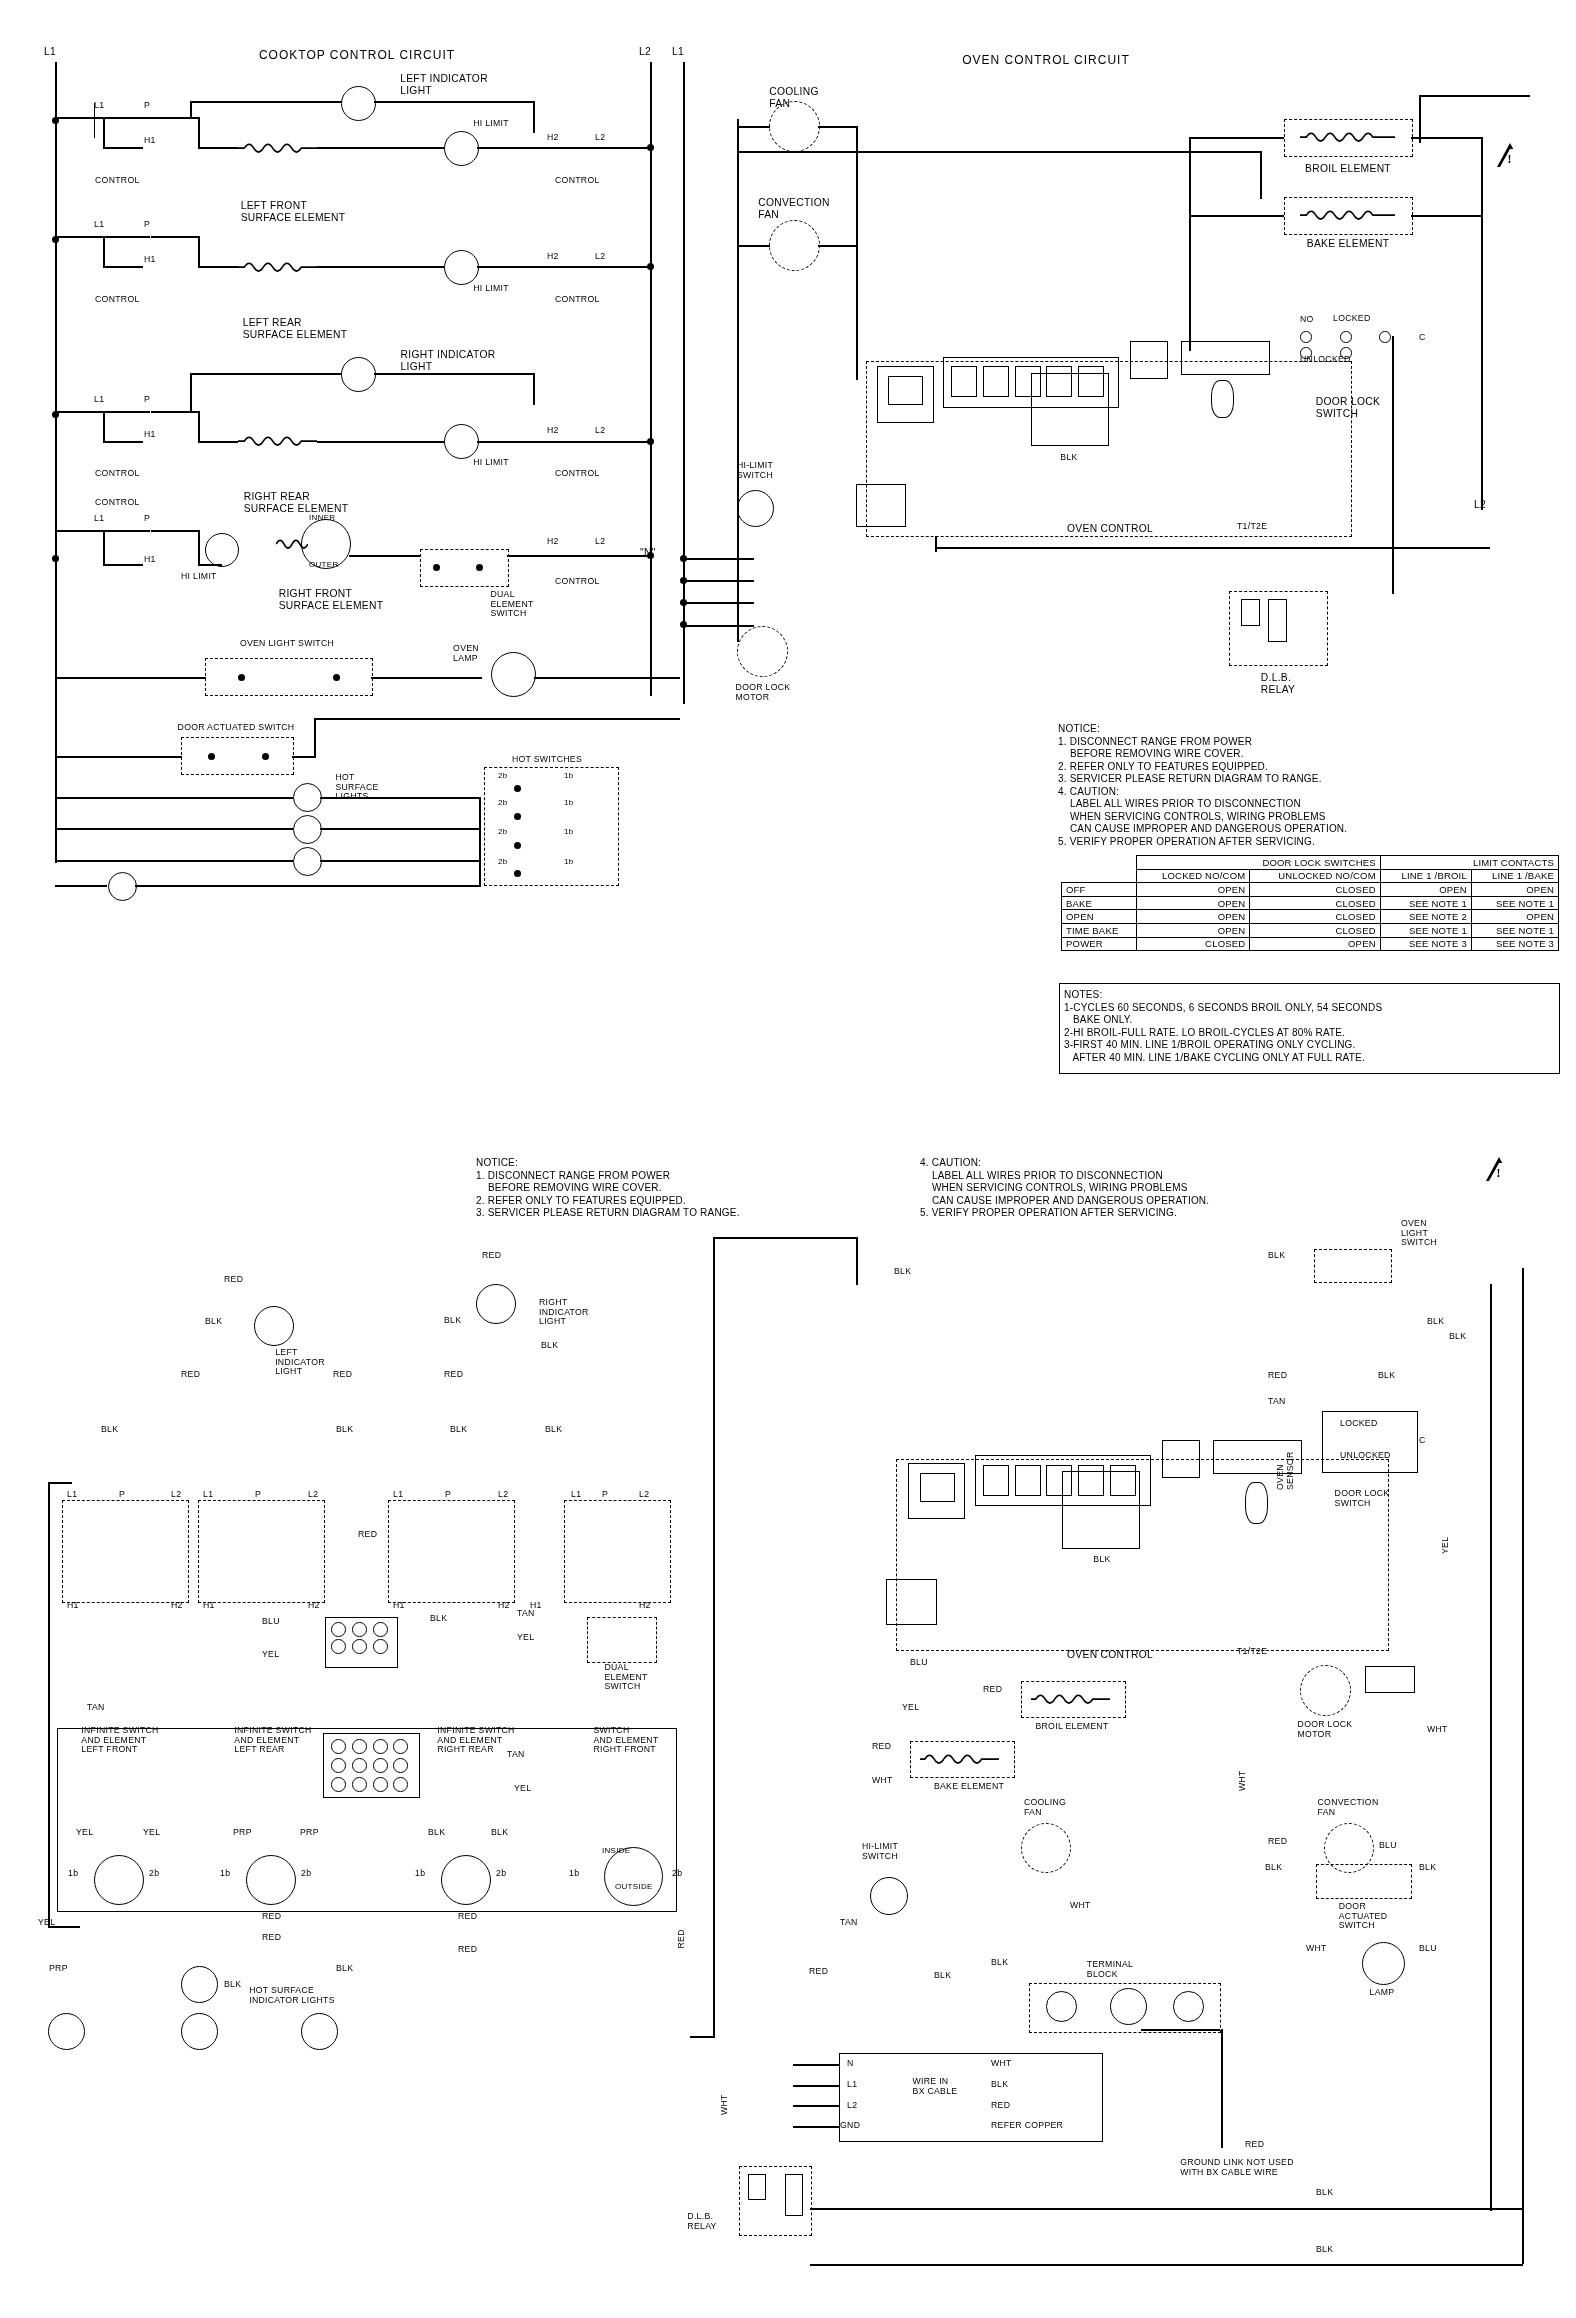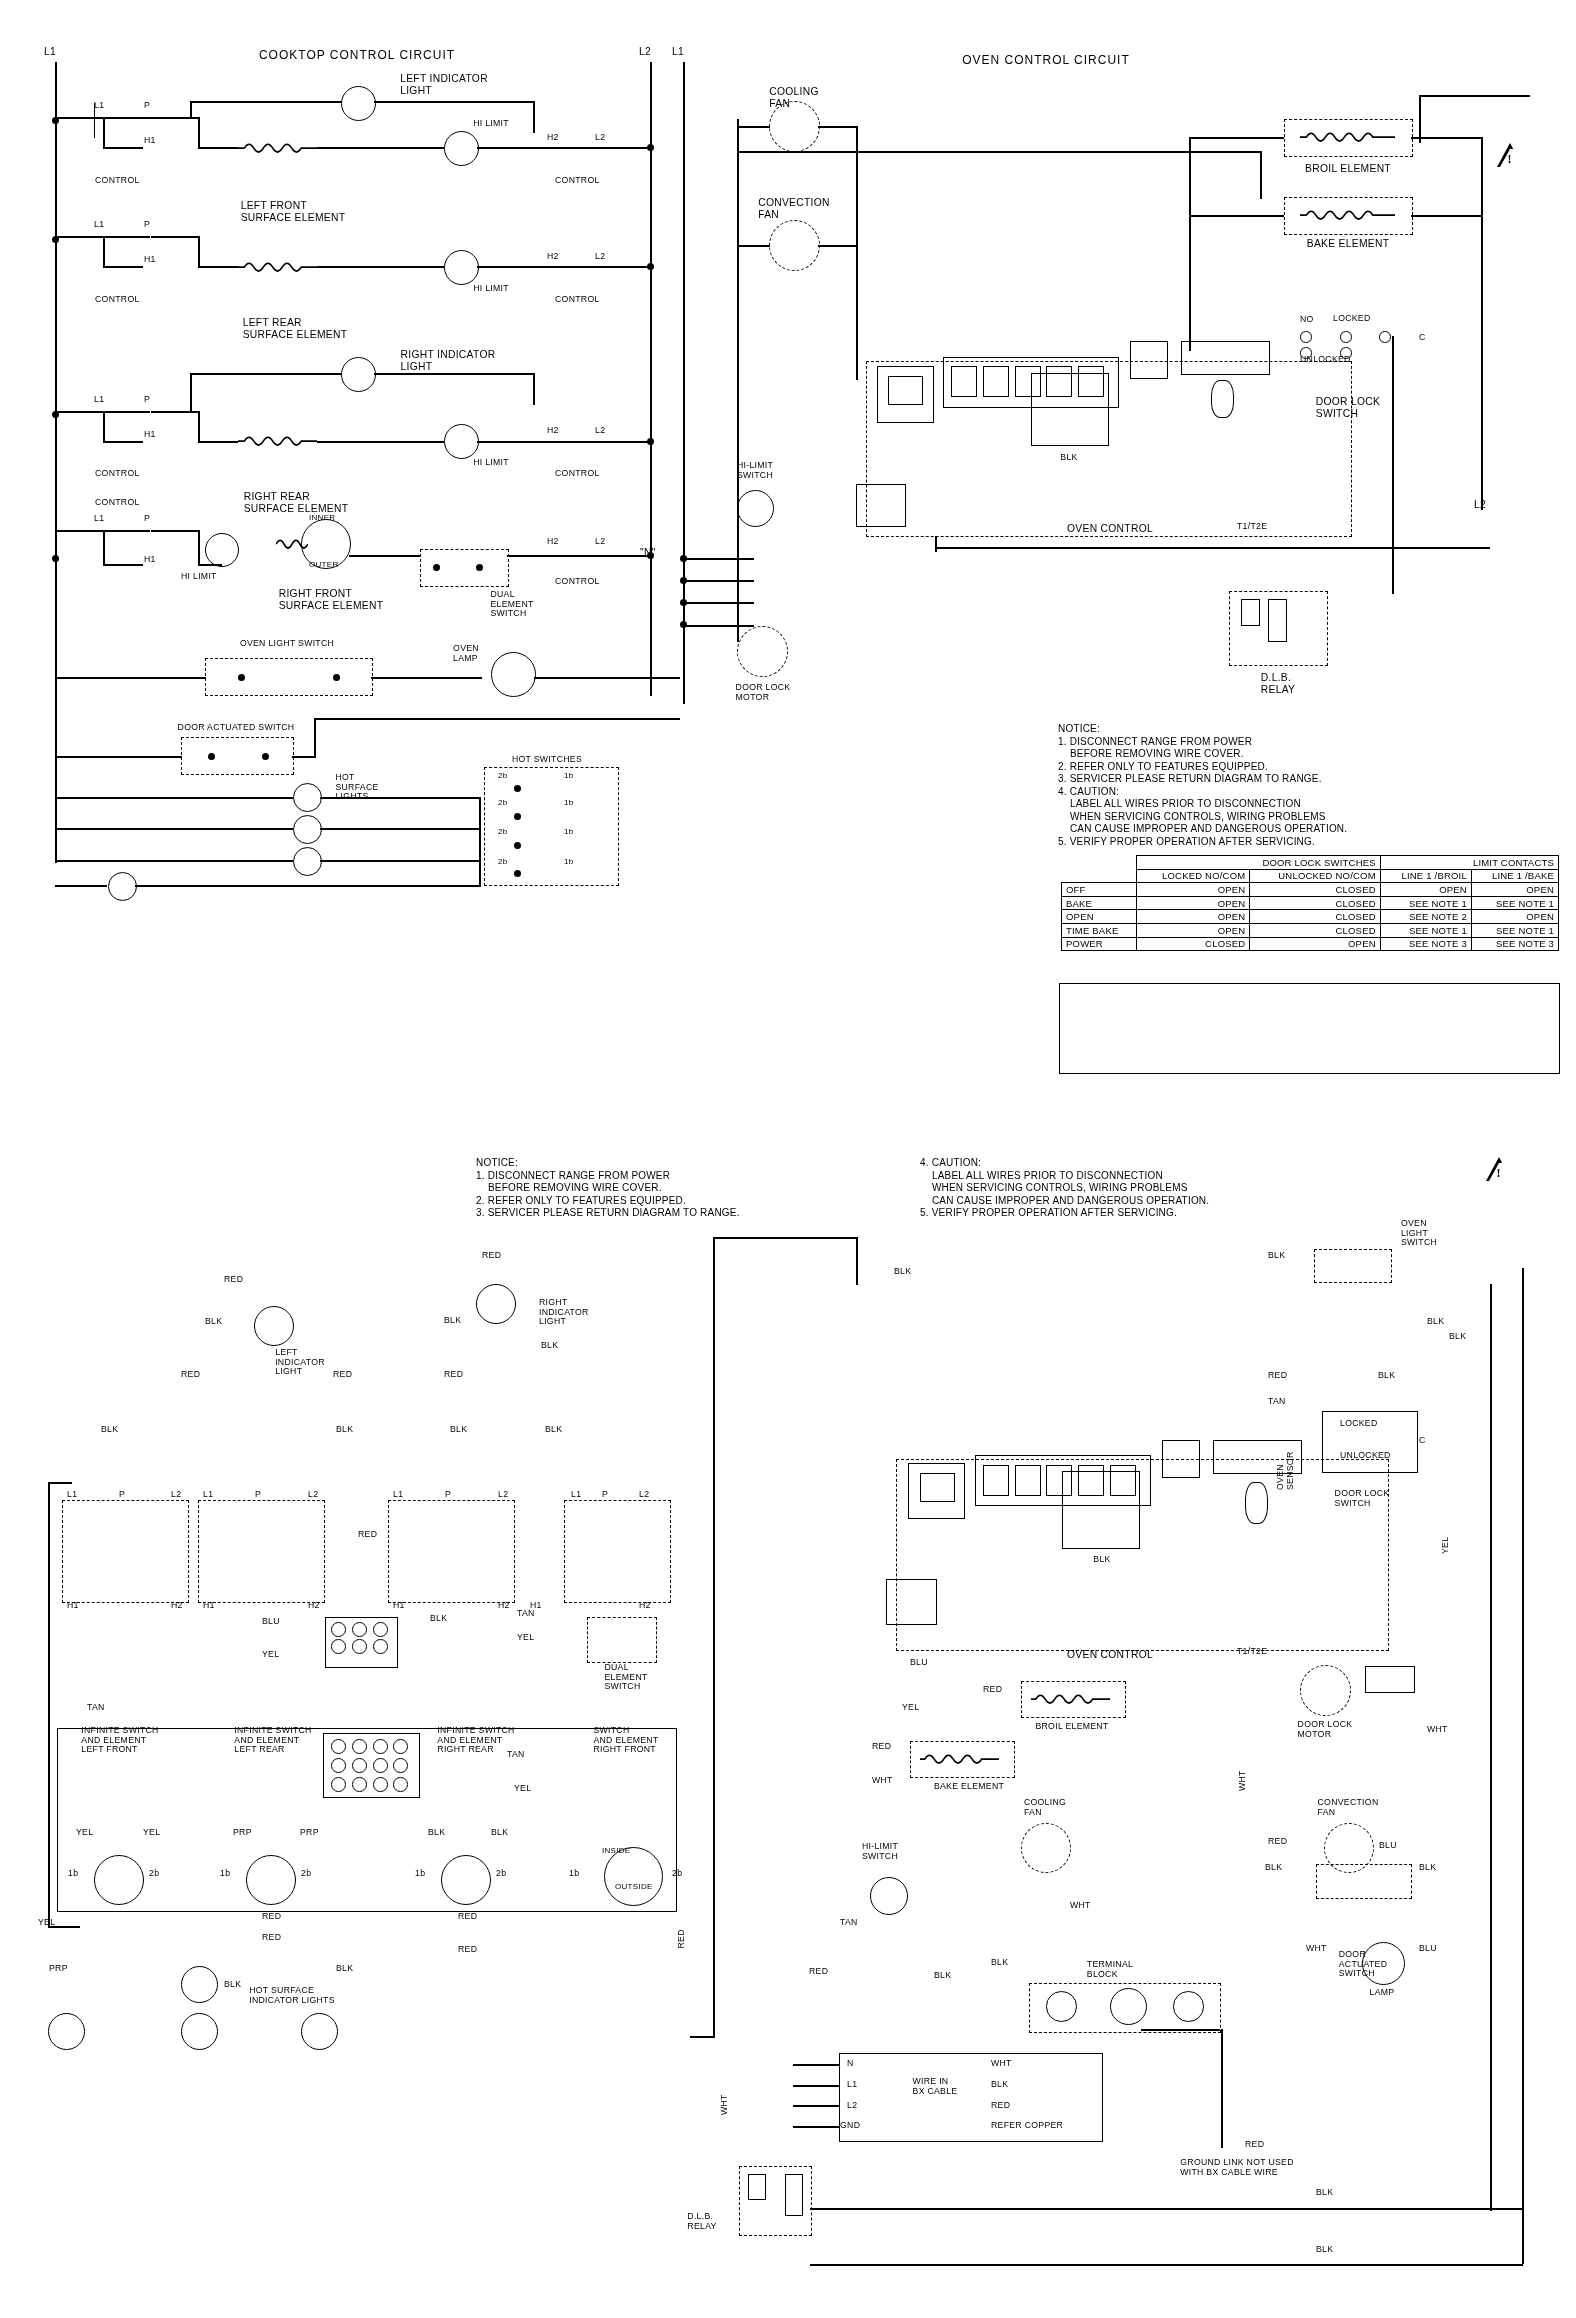--- a/index.html
+++ b/index.html
@@ -480,20 +480,26 @@
     </tr>
     <tr>
       <td class="l">POWER</td>
       <td>CLOSED</td>
       <td>OPEN</td>
       <td>SEE NOTE 3</td>
       <td>SEE NOTE 3</td>
     </tr>
   </tbody>
     </table>
+  <div class="notesblk" style="left:1064px; top:989px;">NOTES:
+1-CYCLES 60 SECONDS, 6 SECONDS BROIL ONLY, 54 SECONDS
+   BAKE ONLY.
+2-HI BROIL-FULL RATE. LO BROIL-CYCLES AT 80% RATE.
+3-FIRST 40 MIN. LINE 1/BROIL OPERATING ONLY CYCLING.
+   AFTER 40 MIN. LINE 1/BAKE CYCLING ONLY AT FULL RATE.</div>
   <div class="solid-box" style="left:1059px; top:983px; width:499px; height:89px;"></div>
 
   <div class="notesblk" style="left:476px; top:1157px;">NOTICE:
 1. DISCONNECT RANGE FROM POWER
     BEFORE REMOVING WIRE COVER.
 2. REFER ONLY TO FEATURES EQUIPPED.
 3. SERVICER PLEASE RETURN DIAGRAM TO RANGE.</div>
   <div class="notesblk" style="left:920px; top:1157px;">4. CAUTION:
     LABEL ALL WIRES PRIOR TO DISCONNECTION
     WHEN SERVICING CONTROLS, WIRING PROBLEMS
@@ -716,21 +722,21 @@
   <div class="lbl sm" style="left:840px; top:1918px;">TAN</div>
   <div class="lbl sm" style="left:1379px; top:1841px;">BLU</div>
   <div class="lbl sm" style="left:1238px; top:1791px; transform:rotate(-90deg); transform-origin:left top;">WHT</div>
 
   <div class="dcirc" style="left:1300px; top:1665px; width:49px; height:49px;"></div>
   <div class="lbl sm c" style="left:1325px; top:1720px;"><span>DOOR LOCK
 MOTOR</span></div>
   <div class="solid-box" style="left:1365px; top:1666px; width:48px; height:25px;"></div>
   <div class="lbl sm" style="left:1427px; top:1725px;">WHT</div>
 
-  <div class="lbl sm c" style="left:1363px; top:1902px;margin-top:48px;"><span>DOOR
+  <div class="lbl sm c" style="left:1363px; top:1902px;"><span>DOOR
 ACTUATED
 SWITCH</span></div>
   <div class="dashed-box" style="left:1316px; top:1864px; width:94px; height:33px;"></div>
   <div class="lbl sm" style="left:1265px; top:1863px;">BLK</div>
   <div class="lbl sm" style="left:1419px; top:1863px;">BLK</div>
   <div class="lbl sm" style="left:1268px; top:1837px;">RED</div>
 
   <div class="circ" style="left:1362px; top:1942px; width:41px; height:41px;"></div>
   <div class="lbl sm c" style="left:1382px; top:1988px;">LAMP</div>
   <div class="lbl sm" style="left:1419px; top:1944px;">BLU</div>

